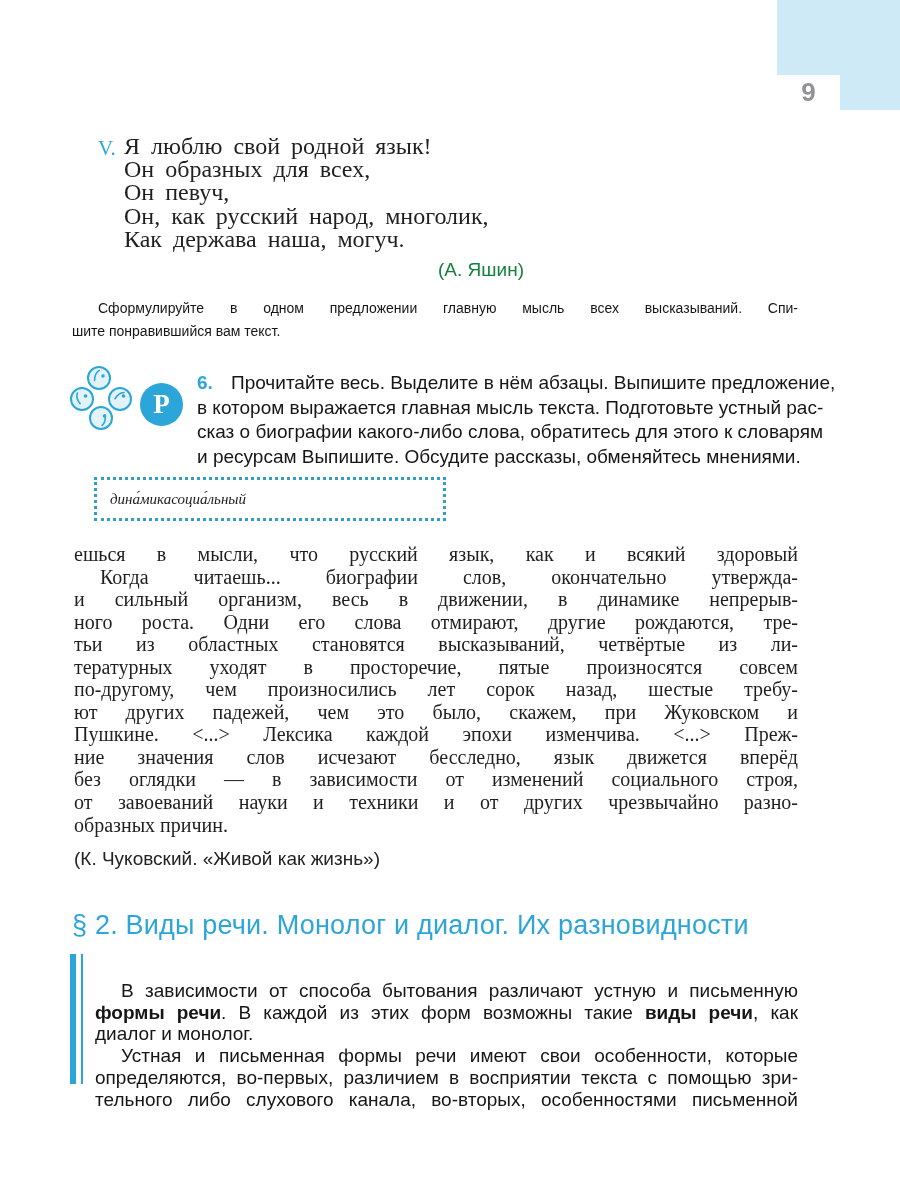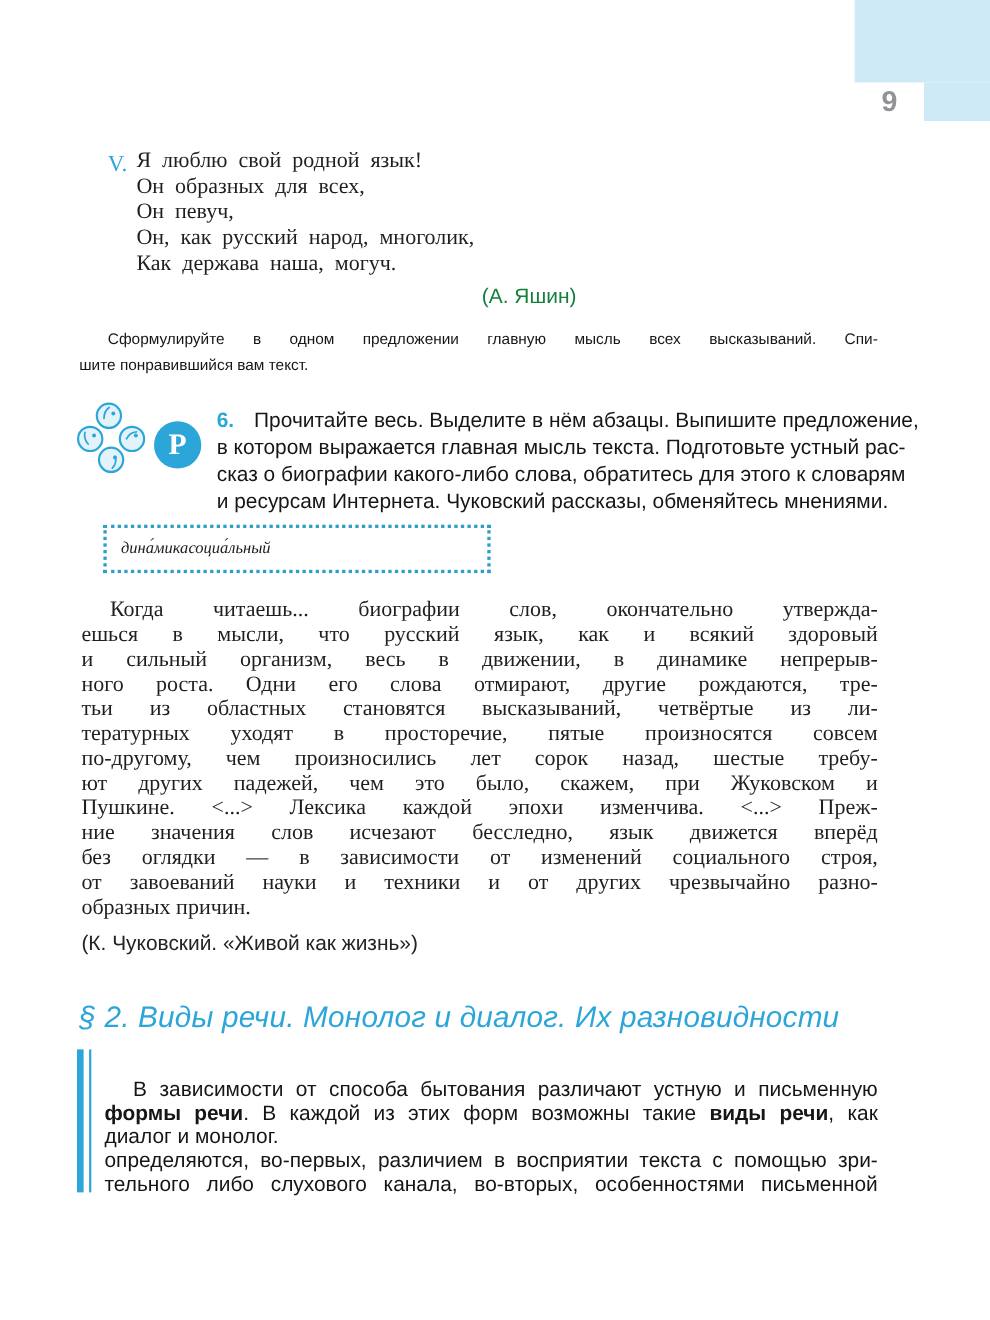--- a/index.html
+++ b/index.html
@@ -28,21 +28,21 @@
   
   .tline{text-align:justify;text-align-last:justify;white-space:nowrap;}
   .block-endleft .tline.last{text-align-last:left;}
   .indent26 .tline.first{text-indent:26px;}
   .indent34 .tline.first{text-indent:34px;}
 
   
   .poem-marker{left:98px;top:136px;font-family:"Liberation Serif",serif;
     font-size:21px;color:var(--accent);font-weight:400;}
   .poem{left:124px;top:135px;width:440px;font-family:"Liberation Serif",serif;
-    font-size:20px;line-height:23.2px;color:var(--serif-ink);word-spacing:5px;}
+    font-size:24px;line-height:23.2px;color:var(--serif-ink);word-spacing:5px;}
   .poem .tline{text-align:left;text-align-last:left;}
   .poem-attrib{left:124px;top:259px;width:400px;text-align:right;
     font-size:19px;color:#15803d;}
 
   
   .task{left:72px;top:297px;width:726px;font-size:14px;line-height:22.5px;}
 
   
   .group-icon{left:68px;top:365px;}
   .r-badge{left:140px;top:383px;width:43px;height:43px;border-radius:50%;
@@ -58,21 +58,21 @@
     font-family:"Liberation Serif",serif;font-style:italic;font-size:15px;color:#1c1c1c;}
 
   
   .reading{left:74px;top:543px;width:724px;font-family:"Liberation Serif",serif;
     font-size:20px;line-height:22.55px;color:var(--serif-ink);}
   .reading-attrib{left:74px;top:848px;width:724px;text-align:left;
     font-size:19px;color:#232323;}
 
   
   .section-heading{left:72px;top:910px;width:760px;color:var(--accent);
-    font-size:27px;letter-spacing:0.2px;font-style:italic;}
+    font-size:27px;letter-spacing:0.2px;}
 
   
   .rule-bar-thick{left:70px;top:954px;width:5.5px;height:130px;background:var(--accent);}
   .rule-bar-thin{left:80.5px;top:954px;width:2.5px;height:130px;background:var(--accent);}
   .definition{left:95px;top:956px;width:703px;font-size:19px;line-height:21.7px;margin-top:24px;}
   .definition b{font-weight:700;}
 </style>
 </head>
 <body>
 
@@ -118,32 +118,32 @@
     </g>
   </svg>
   <div class="abs r-badge">Р</div>
 
   <div class="abs exercise-text block-endleft indent34">
     <span class="ex-num">6.</span>
     <div>
         <div class="tline first">Прочитайте весь. Выделите в нём абзацы. Выпишите предложение,</div>
         <div class="tline">в котором выражается главная мысль текста. Подготовьте устный рас-</div>
         <div class="tline">сказ о биографии какого-либо слова, обратитесь для этого к словарям</div>
-        <div class="tline last">и ресурсам Интернета. Чуковский рассказы, обменяйтесь мнениями.</div>
+        <div class="tline last">и ресурсам Выпишите. Обсудите рассказы, обменяйтесь мнениями.</div>
       </div>
   </div>
 
   <div class="abs vocab">
     <span>дина́мика</span>
     <span>социа́льный</span>
   </div>
 
   <div class="abs reading block-endleft indent26">
+      <div class="tline">ешься в мысли, что русский язык, как и всякий здоровый</div>
       <div class="tline first">Когда читаешь... биографии слов, окончательно утвержда-</div>
-      <div class="tline">ешься в мысли, что русский язык, как и всякий здоровый</div>
       <div class="tline">и сильный организм, весь в движении, в динамике непрерыв-</div>
       <div class="tline">ного роста. Одни его слова отмирают, другие рождаются, тре-</div>
       <div class="tline">тьи из областных становятся высказываний, четвёртые из ли-</div>
       <div class="tline">тературных уходят в просторечие, пятые произносятся совсем</div>
       <div class="tline">по-другому, чем произносились лет сорок назад, шестые требу-</div>
       <div class="tline">ют других падежей, чем это было, скажем, при Жуковском и</div>
       <div class="tline">Пушкине. &lt;...&gt; Лексика каждой эпохи изменчива. &lt;...&gt; Преж-</div>
       <div class="tline">ние значения слов исчезают бесследно, язык движется вперёд</div>
       <div class="tline">без оглядки — в зависимости от изменений социального строя,</div>
       <div class="tline">от завоеваний науки и техники и от других чрезвычайно разно-</div>
@@ -155,18 +155,19 @@
 
   <div class="abs rule-bar-thick"></div>
   <div class="abs rule-bar-thin"></div>
   <div class="abs definition">
     <div class="block-endleft indent26">
         <div class="tline first">В зависимости от способа бытования различают устную и письменную</div>
         <div class="tline"><b>формы речи</b>. В каждой из этих форм возможны такие <b>виды речи</b>, как</div>
         <div class="tline last">диалог и монолог.</div>
       </div>
     <div class="indent26">
+        <div class="tline first">Устная и письменная формы речи имеют свои особенности, которые</div>
         <div class="tline">определяются, во-первых, различием в восприятии текста с помощью зри-</div>
         <div class="tline last">тельного либо слухового канала, во-вторых, особенностями письменной</div>
       </div>
   </div>
 
 </div>
 
 </body></html>

